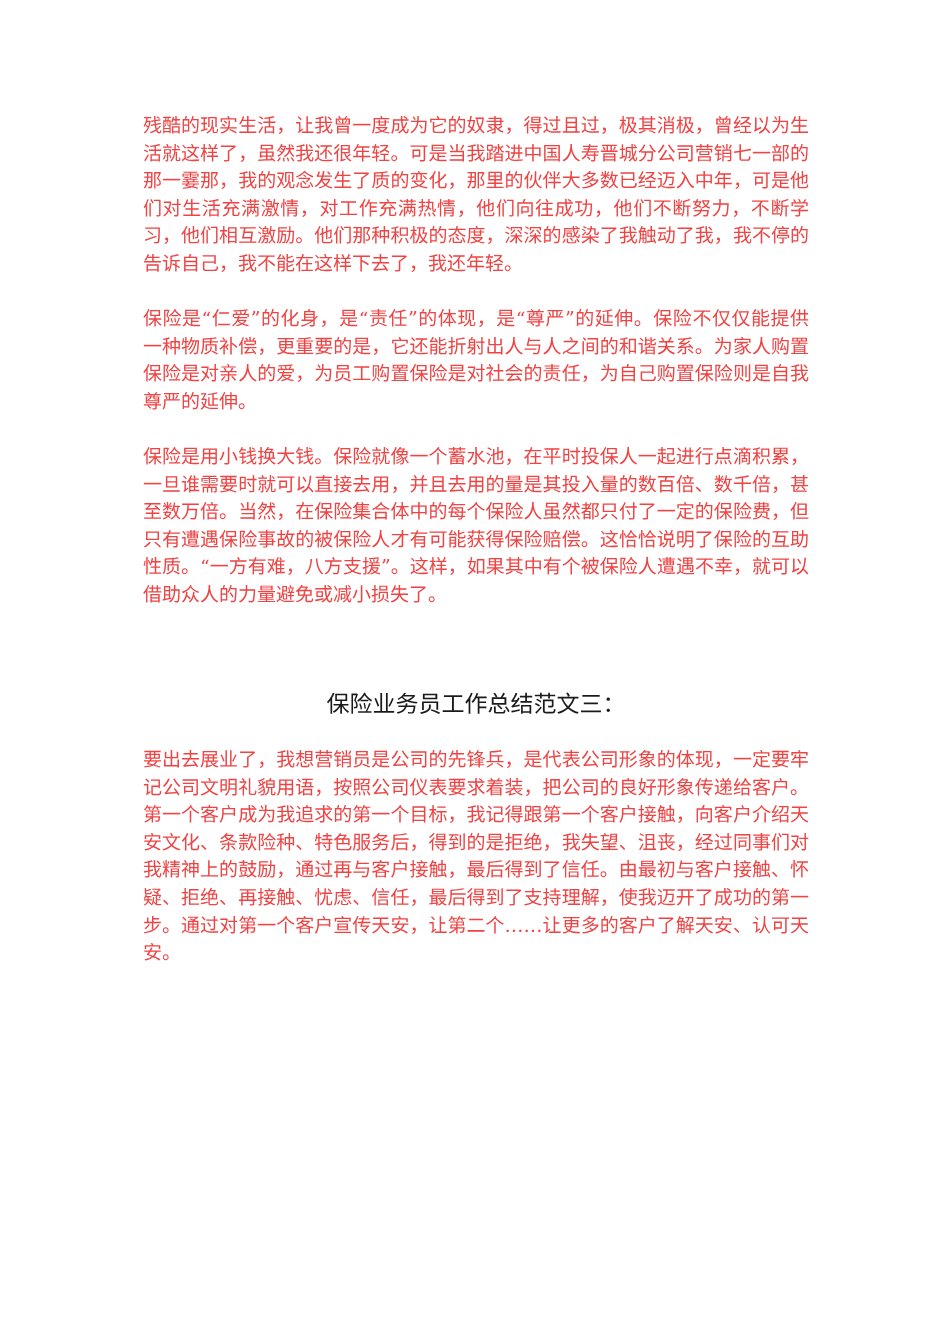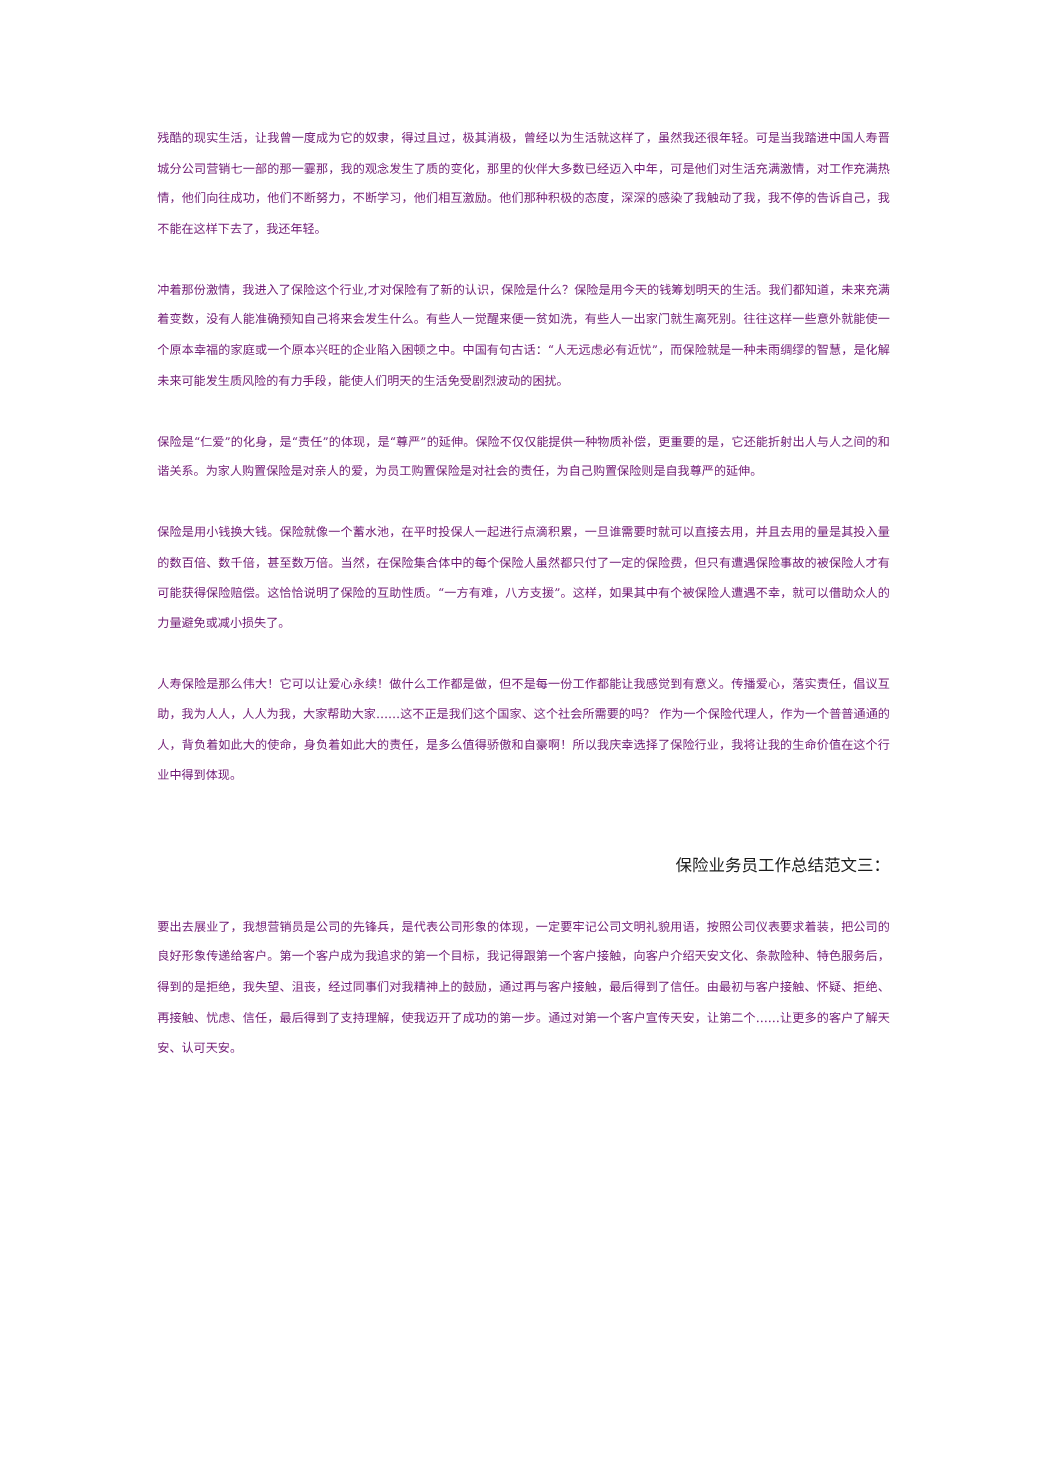--- a/index.html
+++ b/index.html
@@ -20,54 +20,52 @@
     width: 950px;
     min-height: 1344px;
     background: #ffffff;
     padding: 112px 142px 40px 143px;
   }
   .doc-body {
     width: 666px;
   }
   p.para {
     margin: 0 0 27.5px 0;
-    font-size: 11px;
+    font-size: 19px;
     line-height: 27.6px;
     text-align: justify;
     text-justify: inter-character;
     word-break: break-all;
     letter-spacing: 0px;
-    color: #701a75;
+    color: #ef4444;
   }
   p.para.tight {
     margin-bottom: 0;
   }
   .section-gap {
     height: 55px;
   }
   h2.section-heading {
     margin: 0 0 27.5px 0;
-    font-size: 15px;
+    font-size: 23px;
     line-height: 27.6px;
     font-weight: normal;
-    text-align: right;
+    text-align: center;
     color: #1a1a1a;
   }
 </style>
 </head>
 <body style="color: rgb(26, 26, 26);">
 
 <div class="page" style="background: rgb(255, 255, 255);">
   <div class="doc-body">
 
     <p class="para">残酷的现实生活，让我曾一度成为它的奴隶，得过且过，极其消极，曾经以为生活就这样了，虽然我还很年轻。可是当我踏进中国人寿晋城分公司营销七一部的那一霎那，我的观念发生了质的变化，那里的伙伴大多数已经迈入中年，可是他们对生活充满激情，对工作充满热情，他们向往成功，他们不断努力，不断学习，他们相互激励。他们那种积极的态度，深深的感染了我触动了我，我不停的告诉自己，我不能在这样下去了，我还年轻。</p>
-    <p class="para">冲着那份激情，我进入了保险这个行业,才对保险有了新的认识，保险是什么？保险是用今天的钱筹划明天的生活。我们都知道，未来充满着变数，没有人能准确预知自己将来会发生什么。有些人一觉醒来便一贫如洗，有些人一出家门就生离死别。往往这样一些意外就能使一个原本幸福的家庭或一个原本兴旺的企业陷入困顿之中。中国有句古话：“人无远虑必有近忧”，而保险就是一种未雨绸缪的智慧，是化解未来可能发生质风险的有力手段，能使人们明天的生活免受剧烈波动的困扰。</p>
     <p class="para">保险是“仁爱”的化身，是“责任”的体现，是“尊严”的延伸。保险不仅仅能提供一种物质补偿，更重要的是，它还能折射出人与人之间的和谐关系。为家人购置保险是对亲人的爱，为员工购置保险是对社会的责任，为自己购置保险则是自我尊严的延伸。</p>
     <p class="para">保险是用小钱换大钱。保险就像一个蓄水池，在平时投保人一起进行点滴积累，一旦谁需要时就可以直接去用，并且去用的量是其投入量的数百倍、数千倍，甚至数万倍。当然，在保险集合体中的每个保险人虽然都只付了一定的保险费，但只有遭遇保险事故的被保险人才有可能获得保险赔偿。这恰恰说明了保险的互助性质。“一方有难，八方支援”。这样，如果其中有个被保险人遭遇不幸，就可以借助众人的力量避免或减小损失了。</p>
-    <p class="para tight">人寿保险是那么伟大！它可以让爱心永续！做什么工作都是做，但不是每一份工作都能让我感觉到有意义。传播爱心，落实责任，倡议互助，我为人人，人人为我，大家帮助大家……这不正是我们这个国家、这个社会所需要的吗？ 作为一个保险代理人，作为一个普普通通的人，背负着如此大的使命，身负着如此大的责任，是多么值得骄傲和自豪啊！所以我庆幸选择了保险行业，我将让我的生命价值在这个行业中得到体现。</p>
 
     <div class="section-gap"></div>
 
     <h2 class="section-heading">保险业务员工作总结范文三：</h2>
 
     <p class="para tight">要出去展业了，我想营销员是公司的先锋兵，是代表公司形象的体现，一定要牢记公司文明礼貌用语，按照公司仪表要求着装，把公司的良好形象传递给客户。第一个客户成为我追求的第一个目标，我记得跟第一个客户接触，向客户介绍天安文化、条款险种、特色服务后，得到的是拒绝，我失望、沮丧，经过同事们对我精神上的鼓励，通过再与客户接触，最后得到了信任。由最初与客户接触、怀疑、拒绝、再接触、忧虑、信任，最后得到了支持理解，使我迈开了成功的第一步。通过对第一个客户宣传天安，让第二个……让更多的客户了解天安、认可天安。</p>
 
   </div>
 </div>
 

